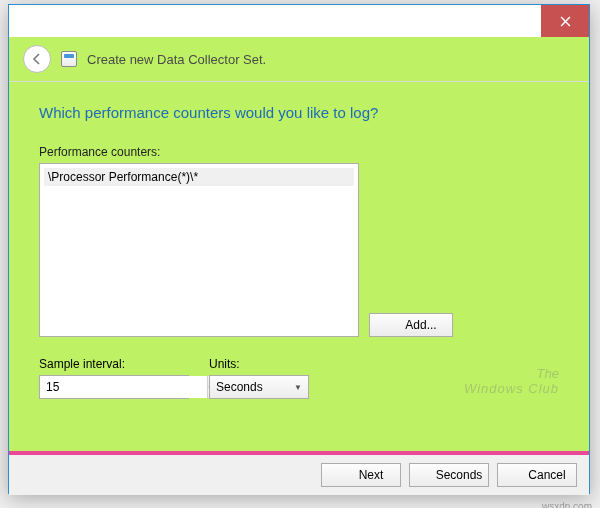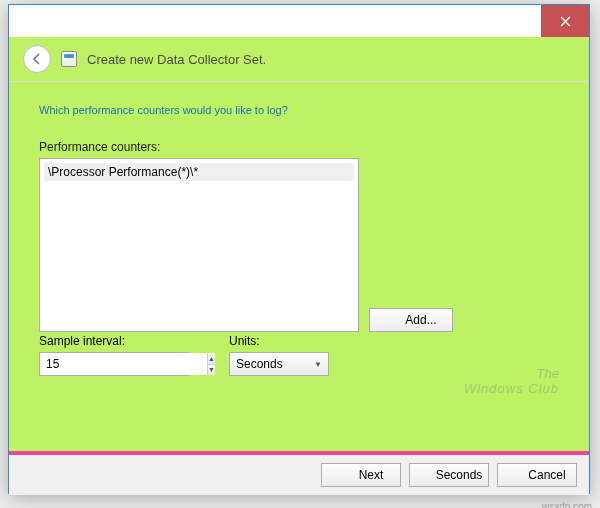--- a/index.html
+++ b/index.html
@@ -64,21 +64,21 @@
     .wizard-title { font-size: 13px; color: #4a4a4a; }
     
     .content-panel {
       border-top: 1px solid #dcdcdc;
       padding: 22px 30px 0 30px;
       height: 370px;
       position: relative;
     }
     .prompt {
       color: #1e6bb8;
-      font-size: 11px;
+      font-size: 15px;
       margin-bottom: 24px;
     }
     .body-layout {
       display: flex;
       gap: 10px;
       align-items: flex-end;
     }
     .counter-col { width: 320px; }
     .counter-label { font-size: 12px; color: #222; margin-bottom: 4px; }
     .counter-list {
@@ -101,22 +101,22 @@
       background: linear-gradient(180deg, #fdfdfd, #ececec);
       border: 1px solid #acacac;
       text-align: center;
       line-height: 22px;
       cursor: default;
       padding-left: 20px;
     }
     
     .interval-row {
       display: flex;
-      gap: 40px;
-      margin-top: 2px;
+      gap: 20px;
+      margin-top: 20px;
       align-items: center;
     }
     .interval-col { display: flex; flex-direction: column; }
     .interval-col label { font-size: 12px; margin-bottom: 4px; }
     .spinner {
       width: 150px; height: 24px;
       border: 1px solid #acacac;
       display: flex;
       background: #fff;
     }

